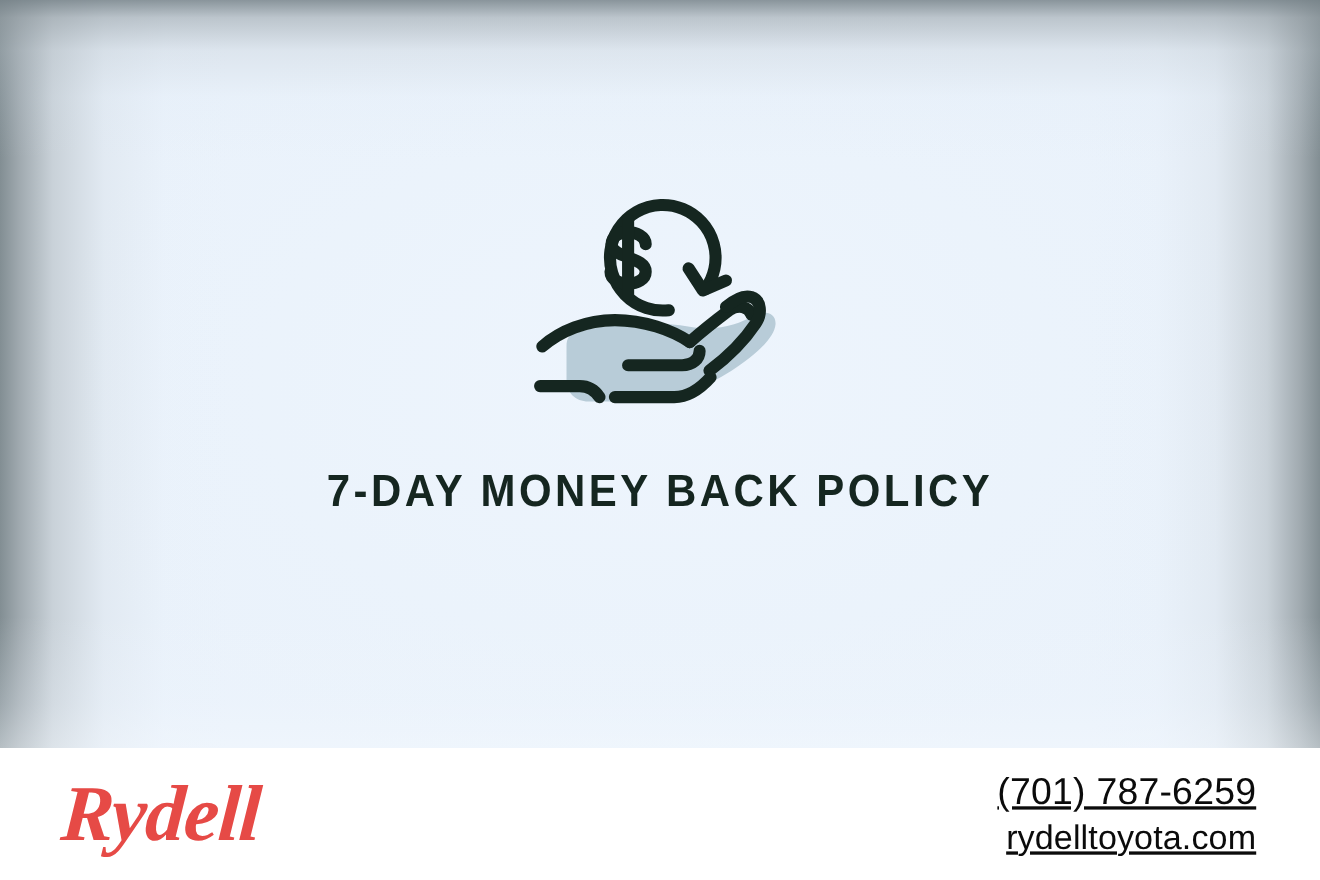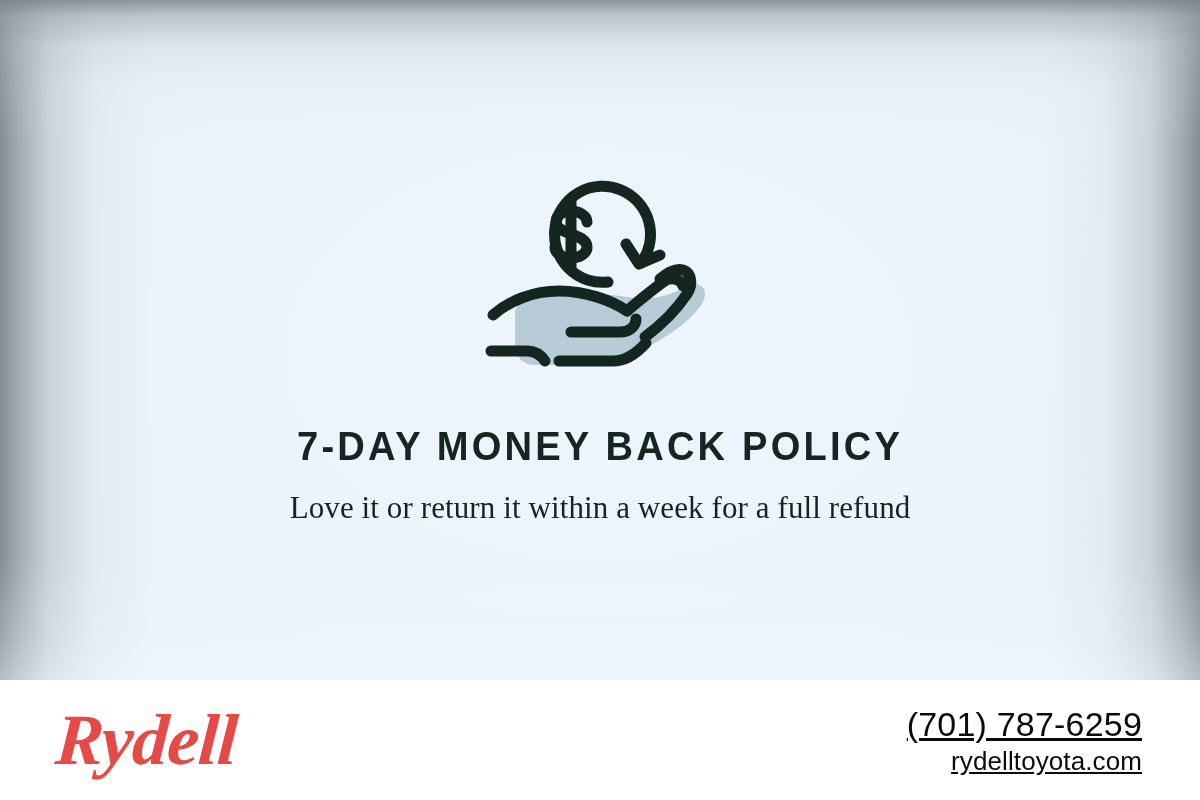--- a/index.html
+++ b/index.html
@@ -173,21 +173,21 @@
     text-decoration: underline;
   }
   .contact-phone {
     font-size: 34px;
     font-weight: 400;
     line-height: 1.24;
     letter-spacing: 0.2px;
     white-space: nowrap;
   }
   .contact-web {
-    font-size: 26px;
+    font-size: 31px;
     font-weight: 400;
     line-height: 1.26;
     letter-spacing: 0.1px;
     white-space: nowrap;
   }
 </style>
 </head>
 <body>
 
 <div class="promo-card">
@@ -249,21 +249,20 @@
                    C 60 196, 66 200, 70 206"></path>
 
           <path d="M 84 206 L 138 206
                    C 150 206, 162 198, 171 188"></path>
         </g>
       </svg>
     </div>
 
     <div class="copy">
       <h1 class="headline">7-DAY MONEY BACK POLICY</h1>
-      <p class="subhead">Love it or return it within a week for a full refund</p>
     </div>
   </div>
 
   <div class="footer">
 
     <div class="brand-logo">
       <span class="brand-wordmark">Rydell</span>
     </div>
 
     <div class="contact">

